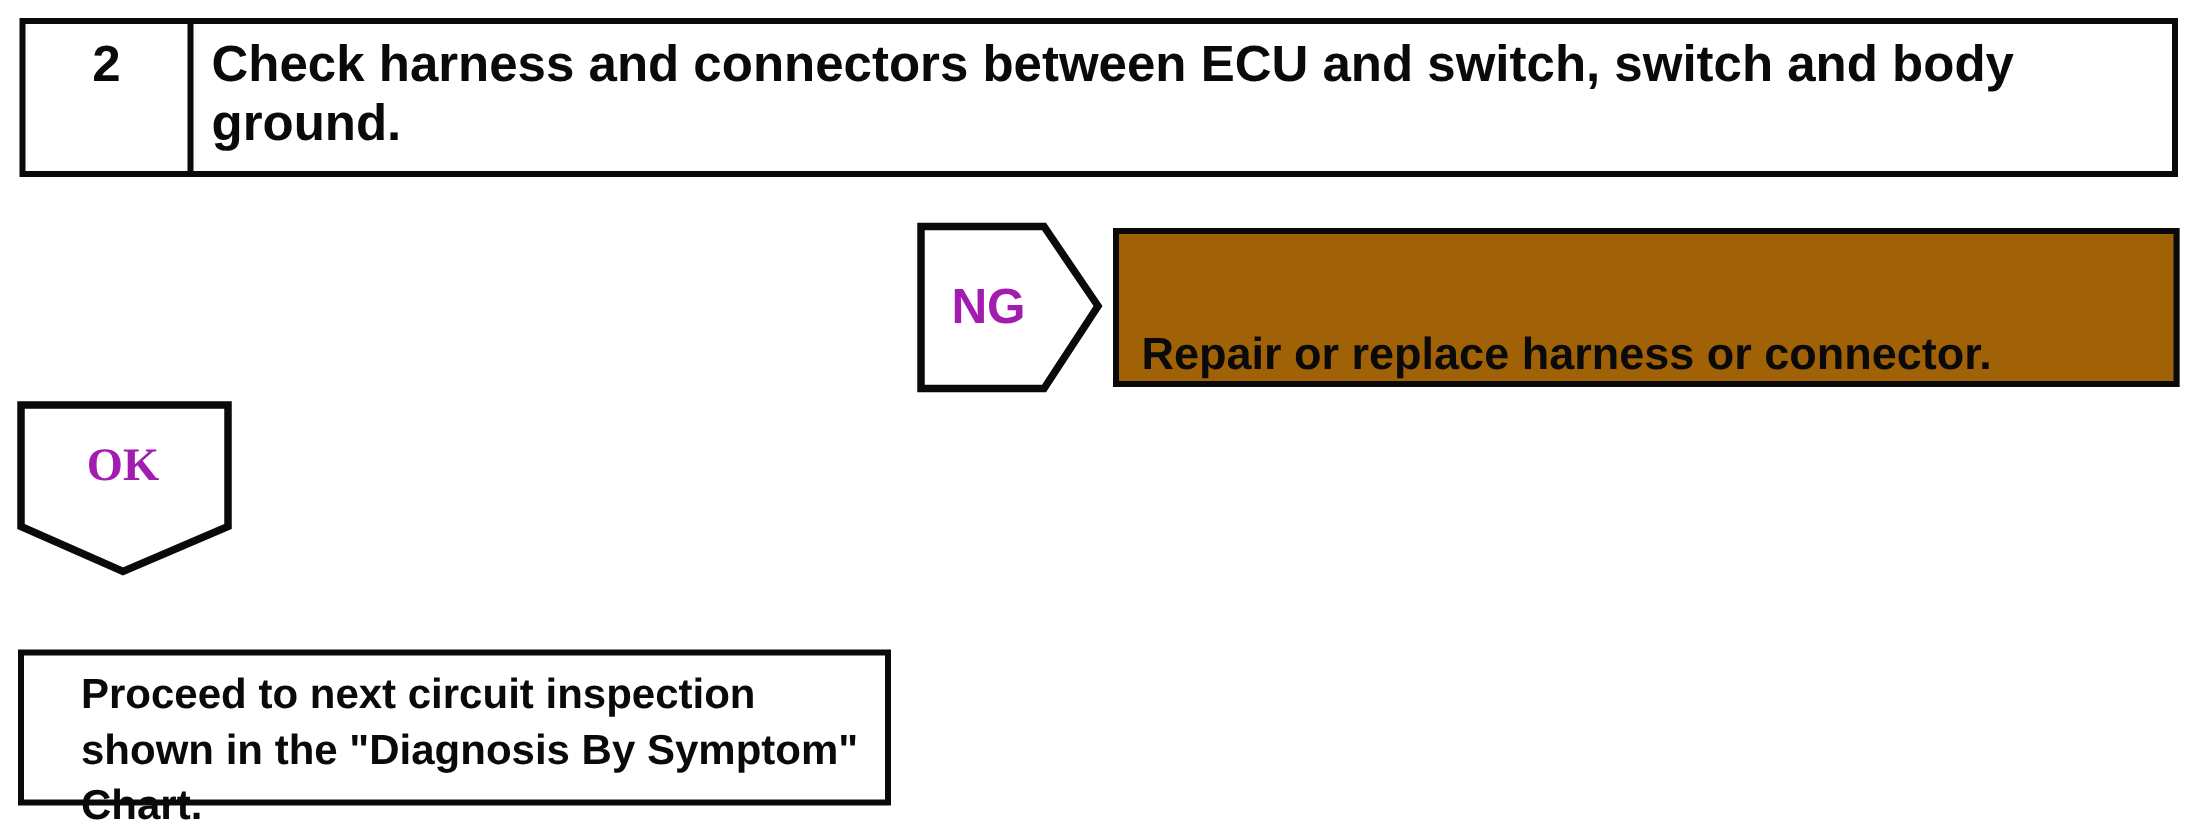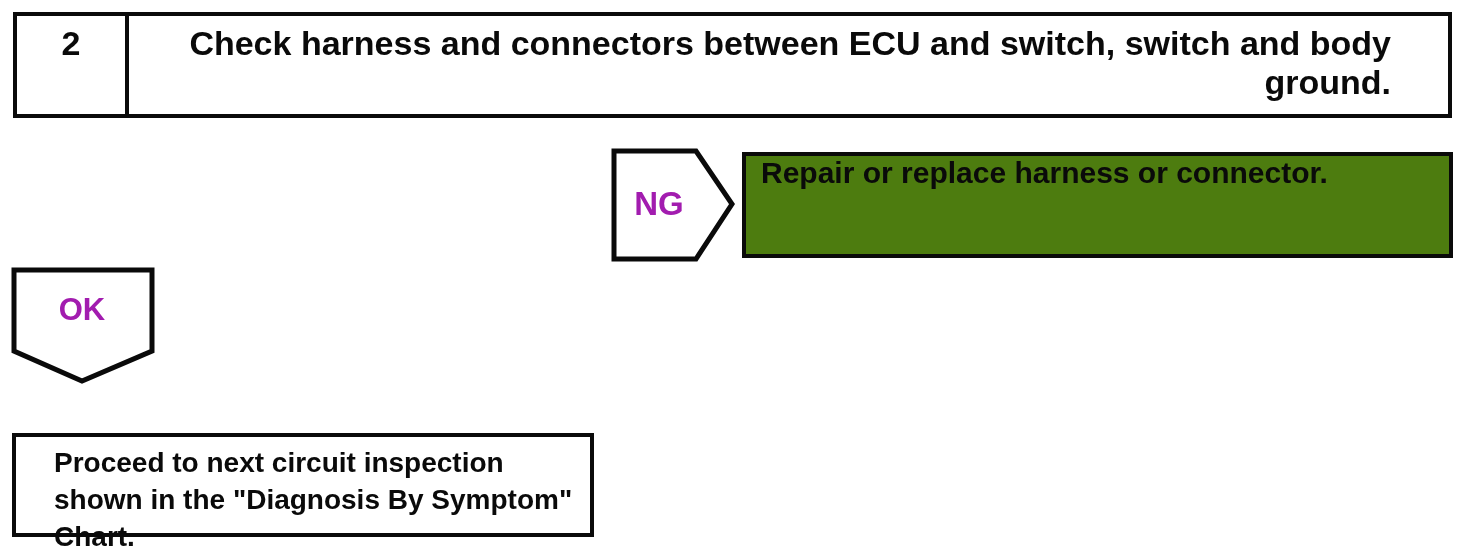--- a/index.html
+++ b/index.html
@@ -38,21 +38,20 @@
   }
   .step-num {
     font-size: 34px;
     line-height: 39px;
     font-weight: bold;
   }
   .step-text-cell {
     flex: 1;
     padding: 8px 16px 0 12px;
     box-sizing: border-box;
-    text-align: right;
   }
   .step-text {
     margin: 0;
     max-width: 1250px;
     font-size: 34px;
     line-height: 39px;
     font-weight: bold;
     letter-spacing: 0px;
   }
   
@@ -81,20 +80,21 @@
     display: flex;
     align-items: center;
     justify-content: center;
     font-size: 33px;
   }
   .ok-pentagon {
     left: 11px;
     top: 266px;
     width: 146px;
     height: 120px;
+    font-family: Liberation Serif, serif;
   }
   .ok-pentagon .pent-label {
     left: 0;
     top: 2px;
     width: 142px;
     height: 84px;
     display: flex;
     align-items: center;
     justify-content: center;
     font-size: 31px;
@@ -102,22 +102,22 @@
   
   .ng-action-box {
     position: absolute;
     left: 742px;
     top: 152px;
     width: 711px;
     height: 106px;
     border: 4px solid #0a0a0a;
     box-sizing: border-box;
     display: flex;
-    align-items: flex-start;
-    background: #4d7c0f;
+    align-items: flex-end;
+    background: #a16207;
   }
   .ng-action-box p {
     margin: 0;
     padding-left: 15px;
     font-size: 30px;
     font-weight: bold;
     line-height: 34px;
   }
   
   .ok-action-box {

